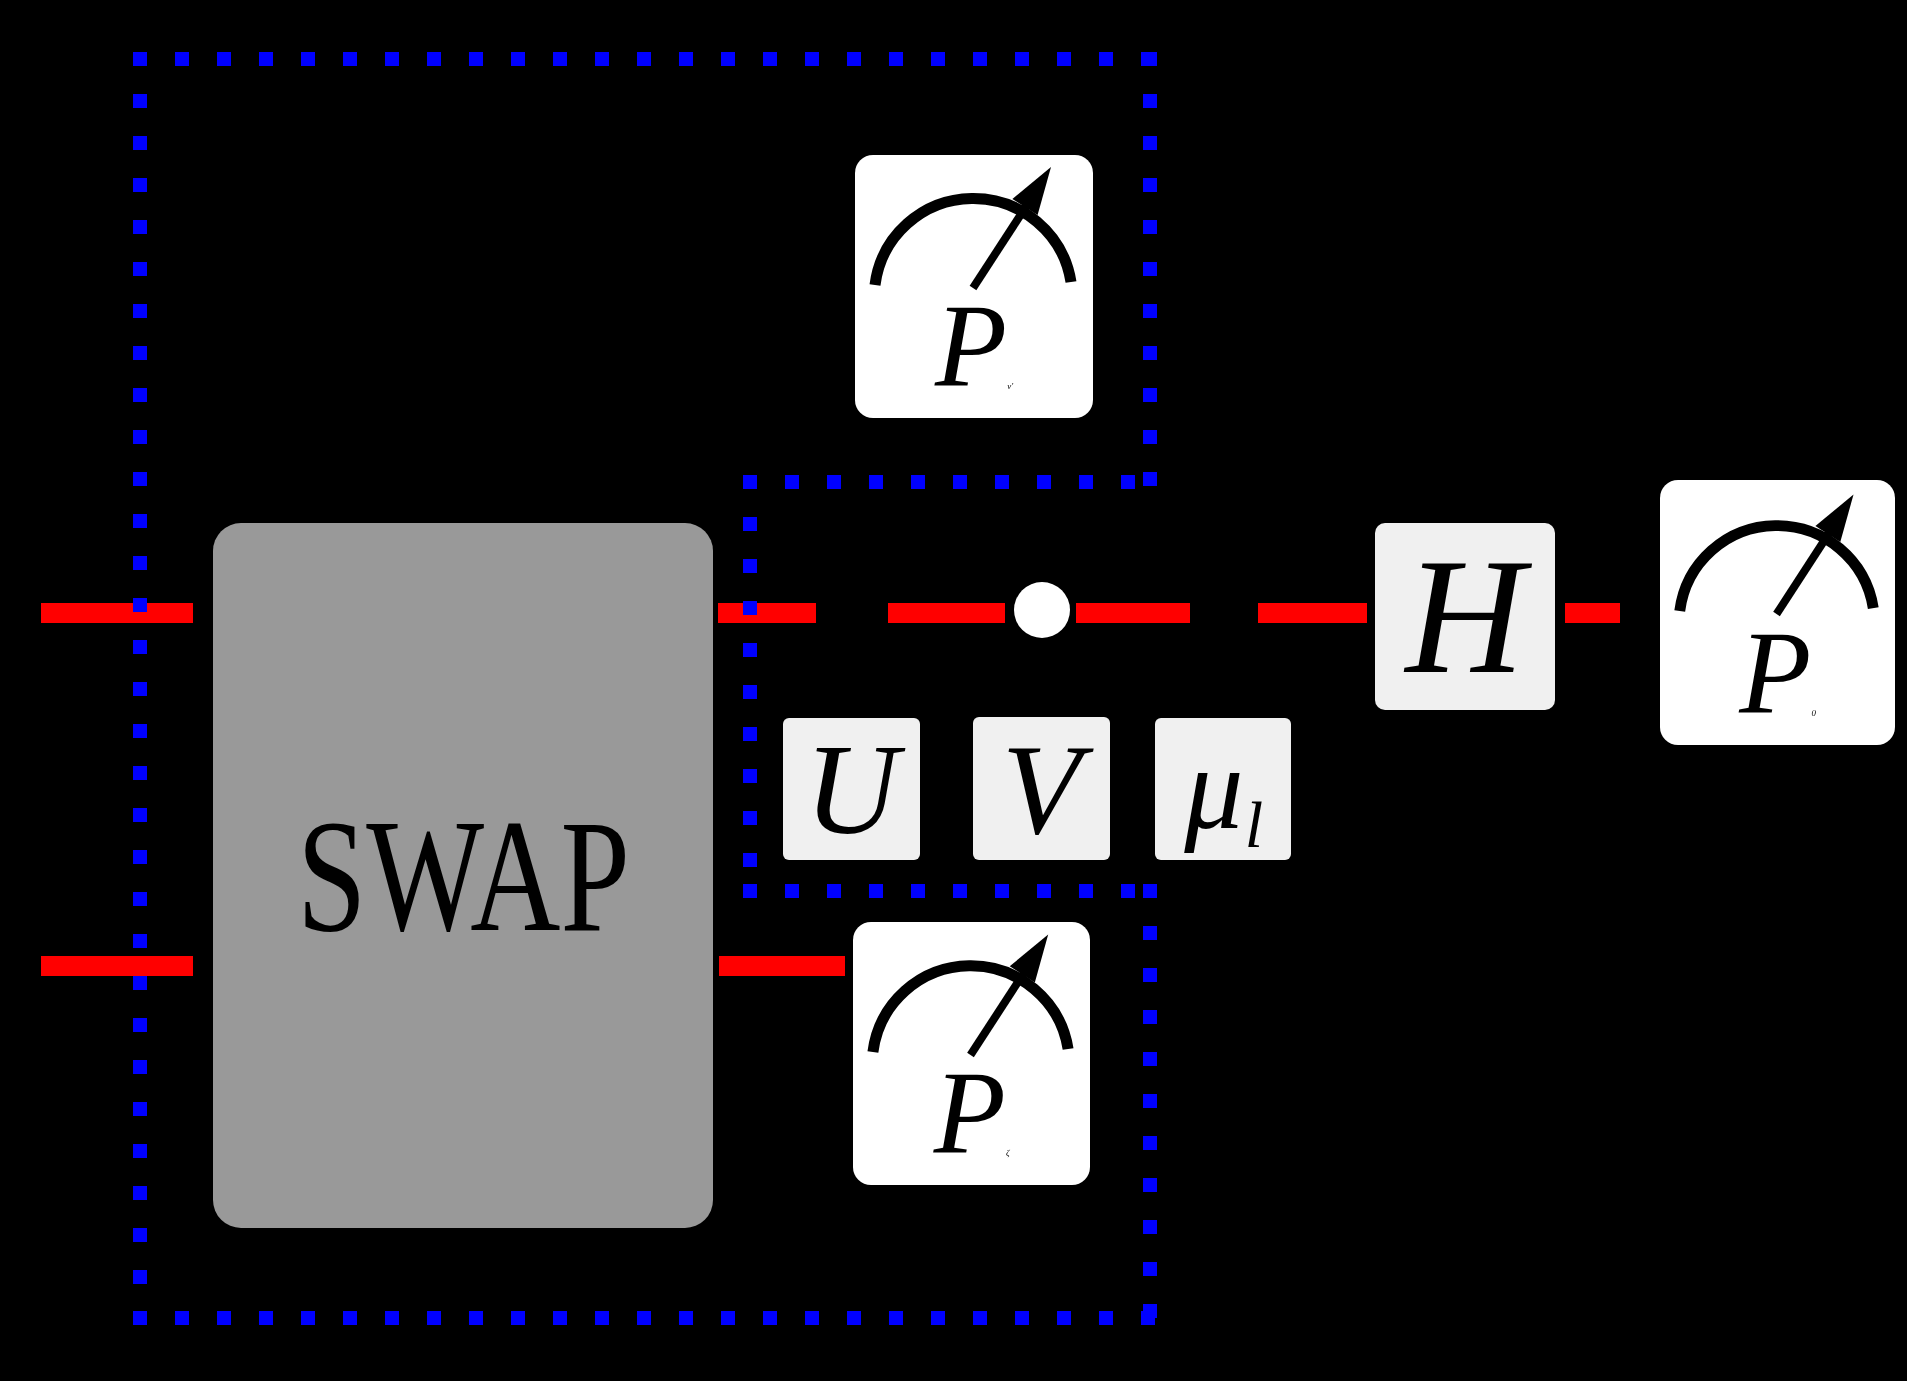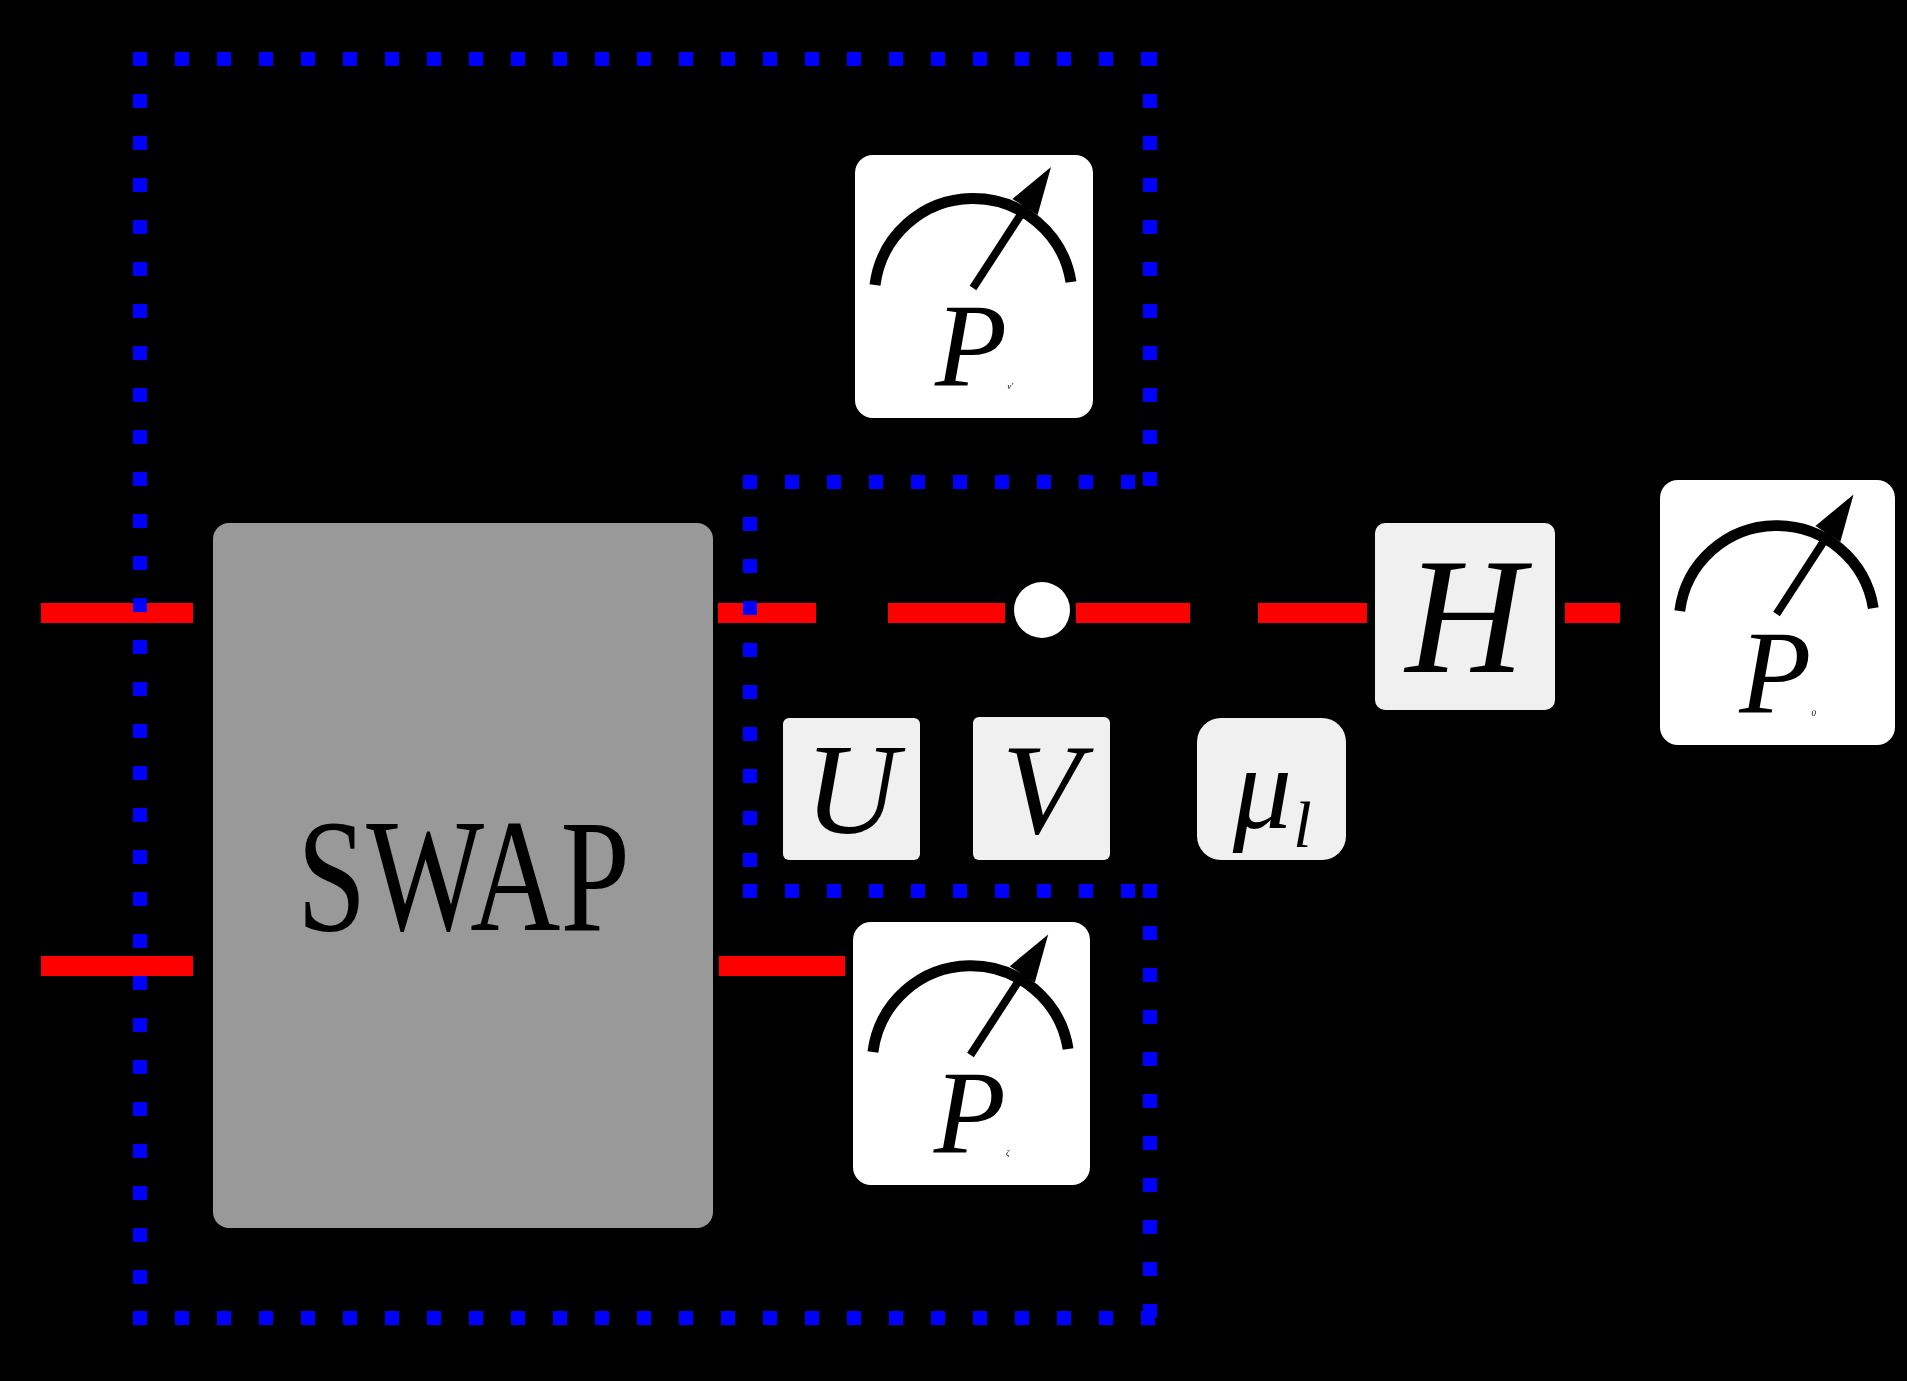--- a/index.html
+++ b/index.html
@@ -28,38 +28,38 @@
     position:absolute;height:14px;z-index:2;
     background-image:repeating-linear-gradient(to right,var(--blue) 0 14px,transparent 14px 42px);
   }
   .dv{
     position:absolute;width:14px;z-index:2;
     background-image:repeating-linear-gradient(to bottom,var(--blue) 0 14px,transparent 14px 42px);
   }
   
   .swap-box{
     position:absolute;left:213px;top:523px;width:500px;height:705px;
-    background:var(--swap-gray);border-radius:16px;z-index:3;
+    background:var(--swap-gray);border-radius:28px;z-index:3;
     display:flex;align-items:center;justify-content:center;
   }
   .swap-label{
     font-size:160px;color:var(--ink);line-height:1;
     transform:scaleX(0.78);transform-origin:center;
     white-space:nowrap;
   }
   
   .gate{
     position:absolute;background:var(--gate-gray);border-radius:6px;z-index:3;
     display:flex;align-items:center;justify-content:center;
     color:var(--ink);
   }
   .gate-letter{font-style:italic;font-size:130px;line-height:1;}
   .gate-u{left:783px;top:718px;width:137px;height:142px;}
   .gate-v{left:973px;top:717px;width:137px;height:143px;}
-  .gate-mu{left:1197px;top:718px;width:149px;height:142px;border-radius:24px;}
+  .gate-mu{left:1155px;top:718px;width:136px;height:142px;}
   .gate-h{left:1375px;top:523px;width:180px;height:187px;border-radius:10px;}
   .gate-h .gate-letter{font-size:165px;}
   .gate-mu .gate-letter{font-size:118px;}
   .sub{
     font-style:italic;font-size:0.56em;position:relative;top:0.28em;left:0.02em;
   }
   
   .meter{
     position:absolute;background:var(--meter-white);border-radius:18px;z-index:3;
   }

